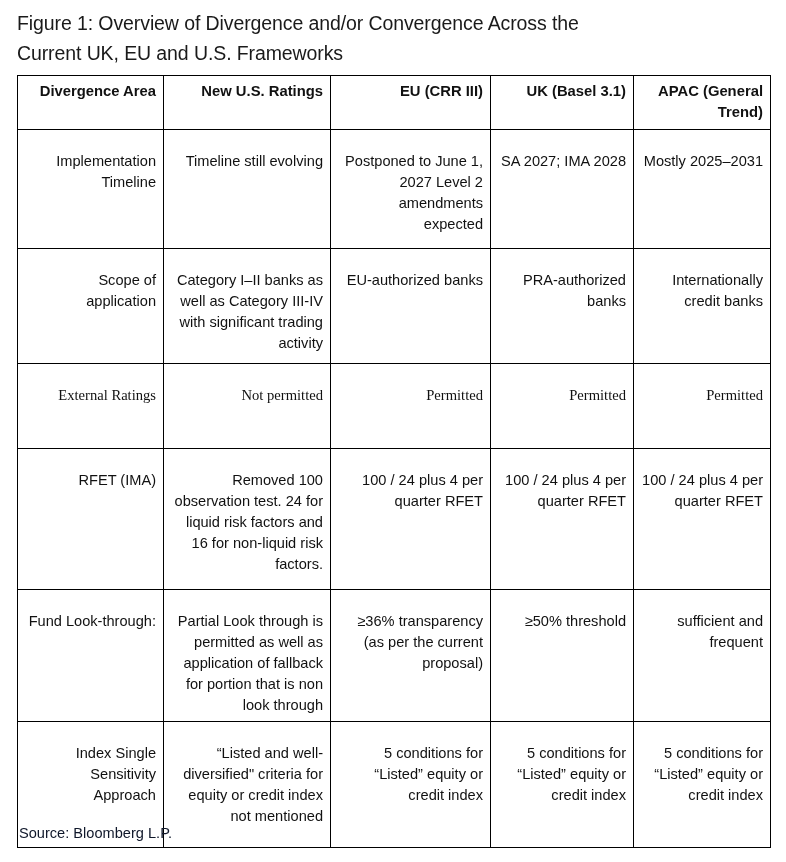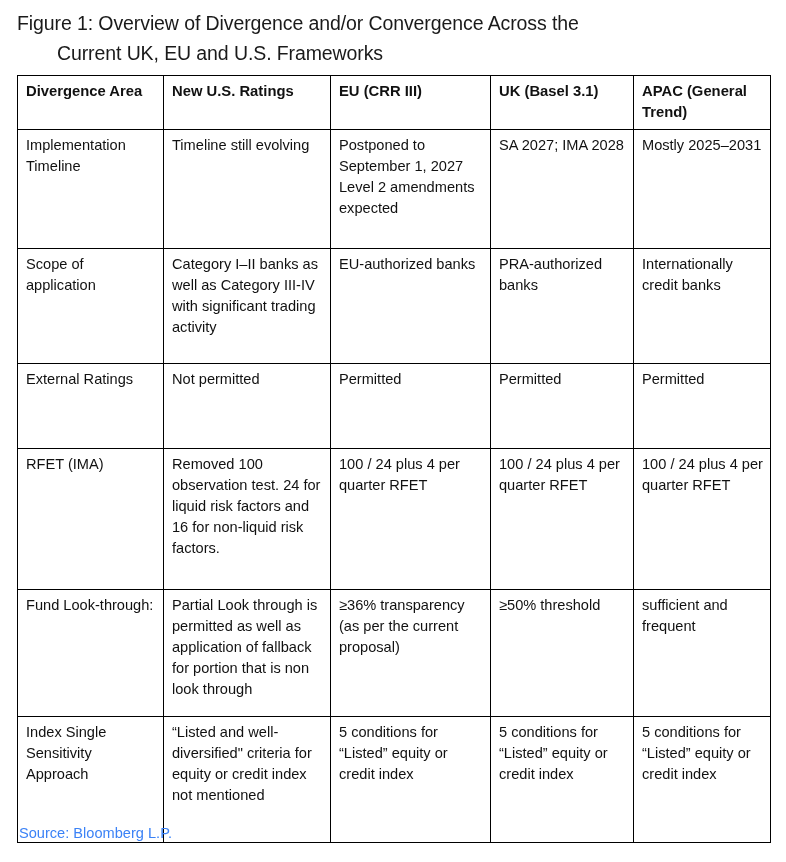--- a/index.html
+++ b/index.html
@@ -27,21 +27,20 @@
     top: 8px;
     width: 680px;
     font-size: 19.5px;
     line-height: 30px;
     font-weight: 400;
     color: #1a1a1a;
     letter-spacing: -0.1px;
   }
   .figure-title .line2 {
     display: block;
-    margin-left: 40px;
   }
   .table-wrap {
     position: absolute;
     left: 17px;
     top: 75px;
     width: 753px;
   }
   table.matrix {
     border-collapse: collapse;
     table-layout: fixed;
@@ -57,49 +56,50 @@
   table.matrix th,
   table.matrix td {
     border: 1.3px solid #000000;
     vertical-align: top;
     padding: 5px 7px 5px 8px;
     font-size: 14.6px;
     line-height: 21px;
     color: #111111;
     word-wrap: break-word;
     overflow-wrap: break-word;
-    text-align: left;
+    text-align: right;
   }
   table.matrix th {
     font-weight: 700;
     font-size: 14.8px;
     height: 43px;
   }
   table.matrix td {
     font-weight: 400;
   }
   tr.r-implementation td { height: 108px; }
   tr.r-scope td         { height: 104px; }
   tr.r-outputfloor td   { height: 28px; }
-  tr.r-external td      { height: 74px; }
+  tr.r-external td      { height: 74px; font-family: Liberation Serif, serif; }
   tr.r-rfet td          { height: 130px; }
   tr.r-fund td          { height: 116px; }
   tr.r-index td         { height: 115px; }
 
   .cell-text {
     display: block;
     white-space: pre-line;
+    margin-top: 16px;
   }
   .source-note {
     position: absolute;
     left: 19px;
     top: 823px;
     font-size: 14.6px;
     line-height: 20px;
-    color: #3b82f6;
+    color: #0f172a;
     font-weight: 400;
   }
 </style>
 </head>
 <body>
 
 <div class="page">
 
   <div class="figure-title">
     <span>Figure 1: Overview of Divergence and/or Convergence Across the</span>
@@ -127,21 +127,21 @@
       <tbody>
 
         <tr class="r-implementation">
           <td>
               <span class="cell-text">Implementation Timeline</span>
             </td>
           <td>
               <span class="cell-text">Timeline still evolving</span>
             </td>
           <td>
-              <span class="cell-text">Postponed to September 1, 2027 Level 2 amendments expected</span>
+              <span class="cell-text">Postponed to June 1, 2027 Level 2 amendments expected</span>
             </td>
           <td>
               <span class="cell-text">SA 2027; IMA 2028</span>
             </td>
           <td>
               <span class="cell-text">Mostly 2025–2031</span>
             </td>
         </tr>
 
         <tr class="r-scope">

